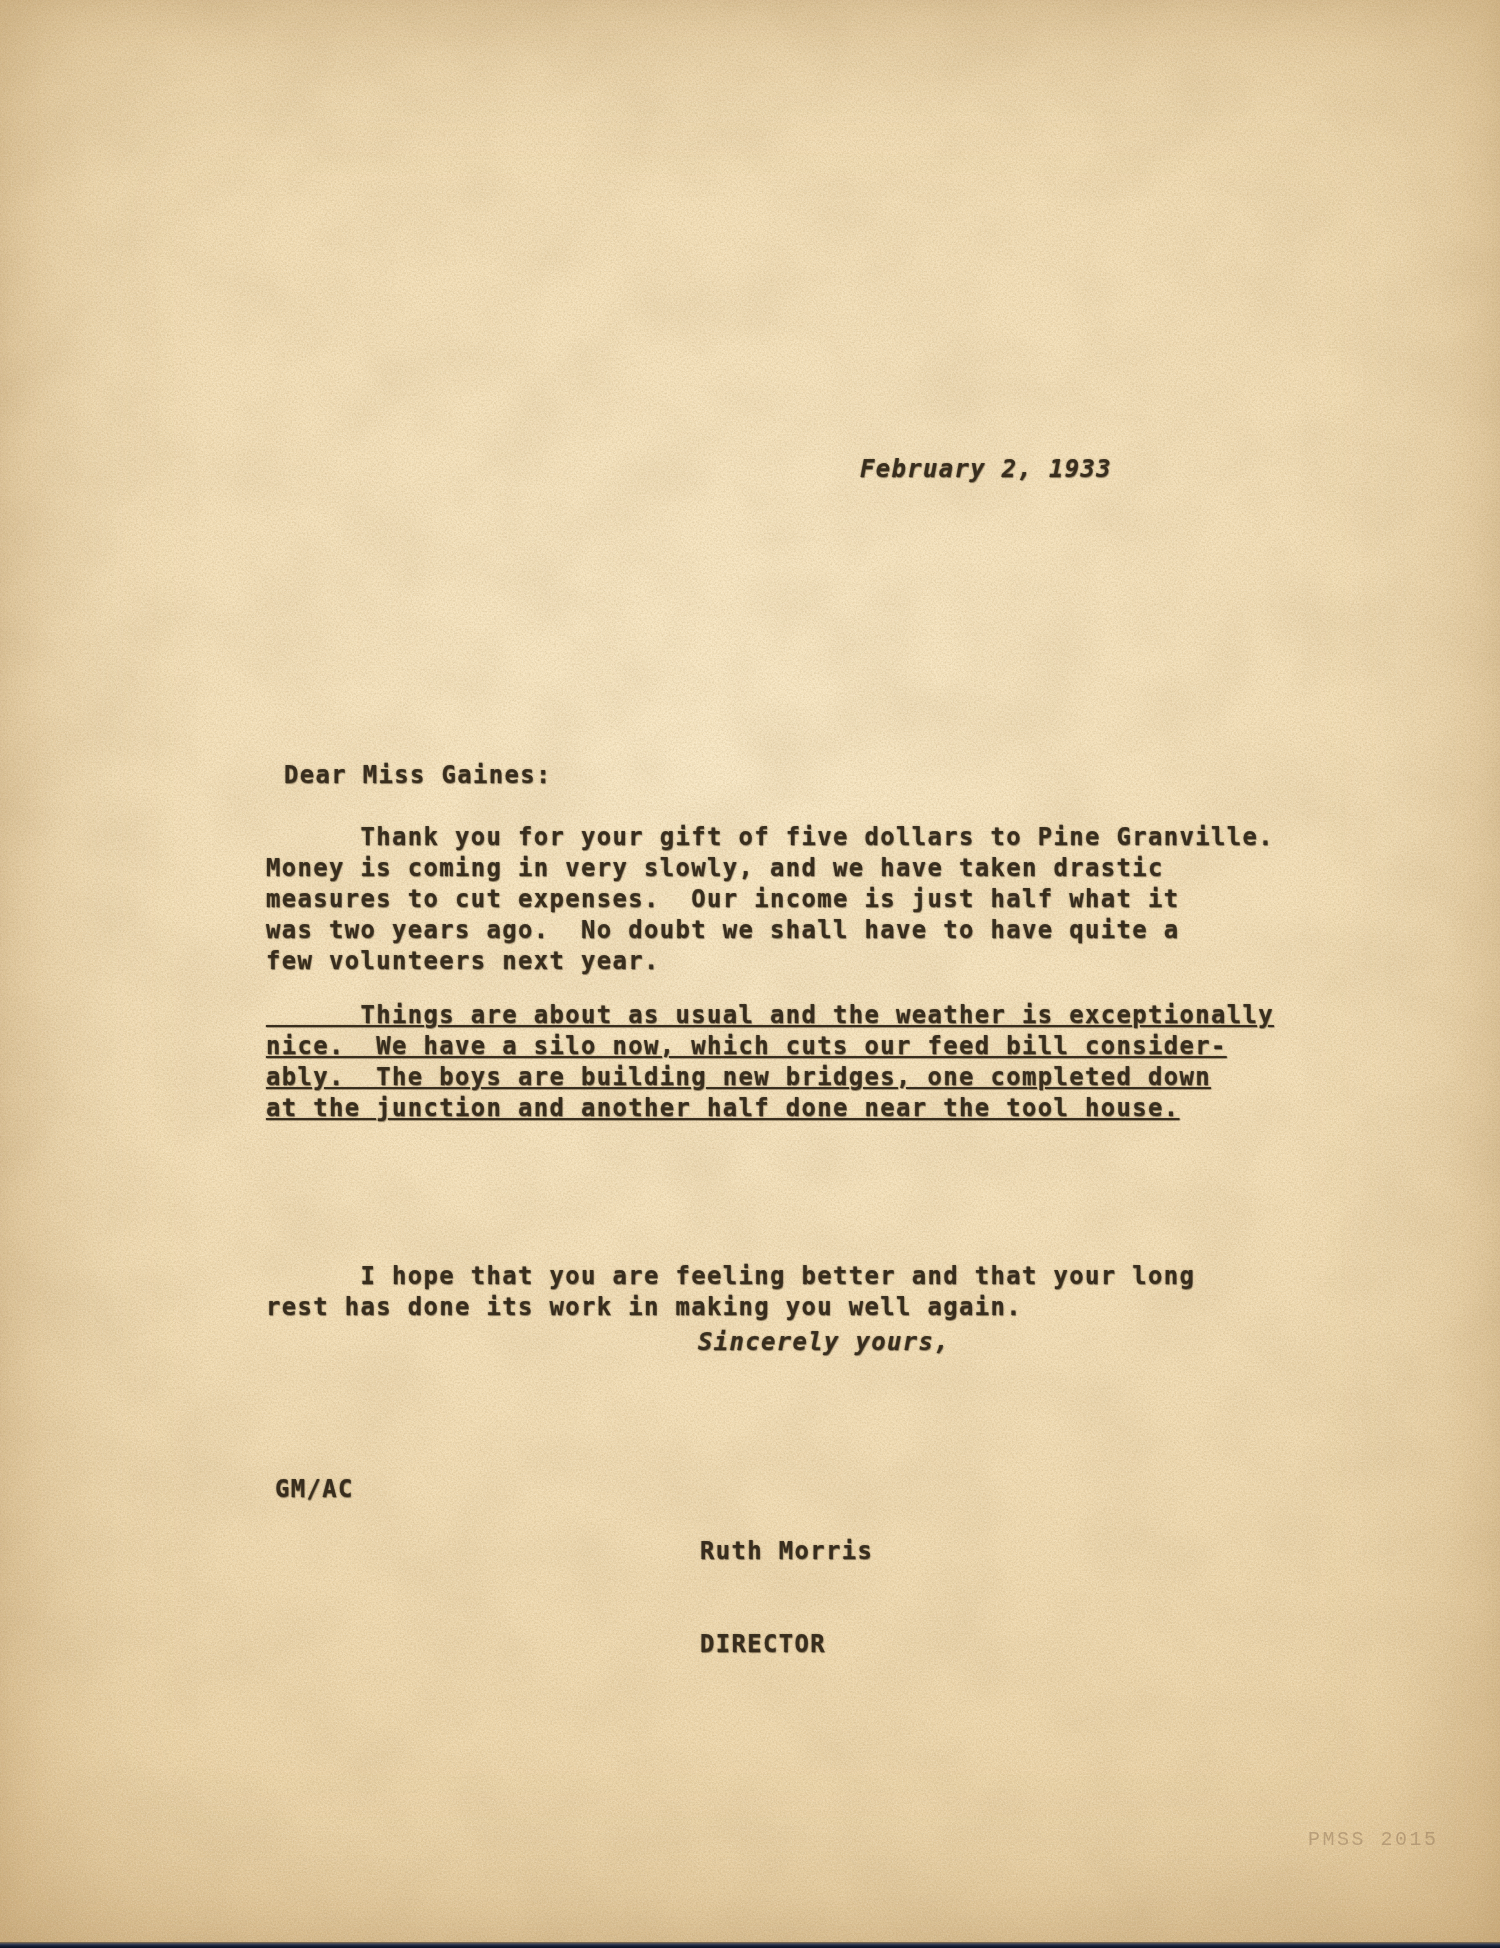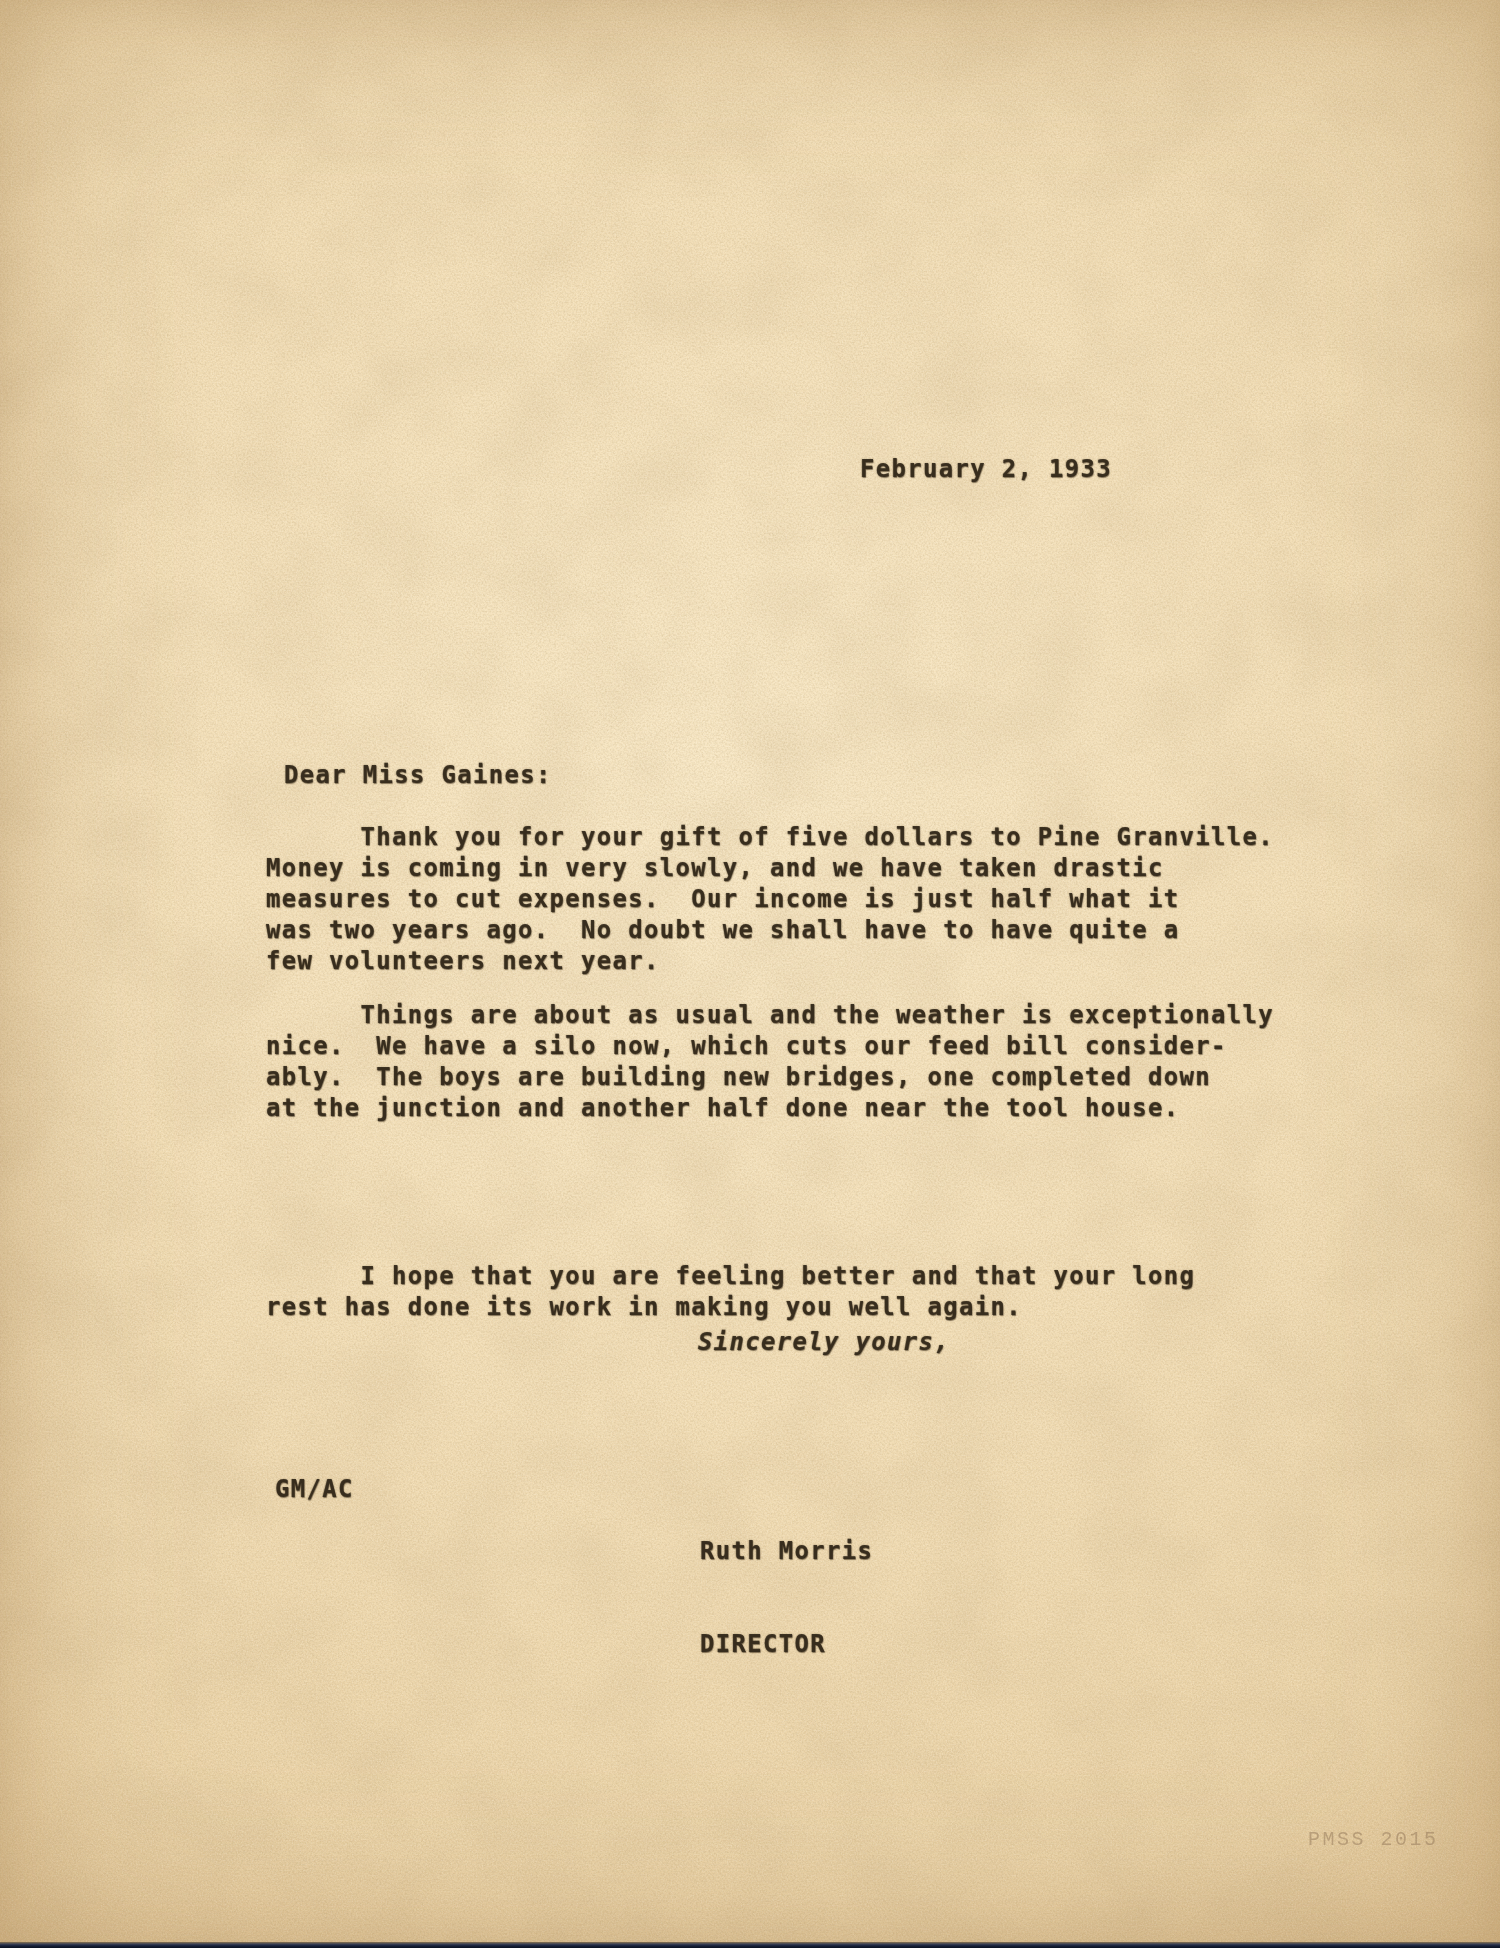--- a/index.html
+++ b/index.html
@@ -42,25 +42,25 @@
     line-height: 31px;
     letter-spacing: 1.3px;
     font-weight: 700;
     color: rgba(50, 40, 26, 0.90);
     white-space: pre;
     text-shadow:
       0.6px 0.6px 0.9px rgba(62, 48, 28, 0.55),
       -0.4px 0.2px 0.8px rgba(62, 48, 28, 0.35),
       0 0 2.2px rgba(80, 62, 38, 0.25);
   }
-  .date       { left: 860px;  top: 454px; }
+  .date       { left: 860px;  top: 454px; font-style: italic; }
   .address    { left: 270px;  top: 644px; }
   .salutation { left: 284px;  top: 760px; }
   .para1      { left: 266px;  top: 822px; }
-  .para2      { left: 266px;  top: 1000px; }
+  .para2      { left: 266px;  top: 1000px; text-decoration: underline; }
   .para3      { left: 266px;  top: 1147px; }
   .para4      { left: 266px;  top: 1237px; margin-top: 24px; }
   .closing    { left: 698px;  top: 1327px; font-style: italic; }
   .initials   { left: 275px;  top: 1474px; }
   .signature  { left: 700px;  top: 1474px; }
   .watermark {
     position: absolute;
     left: 1308px;
     top: 1828px;
     font-family: Liberation Mono, monospace;

